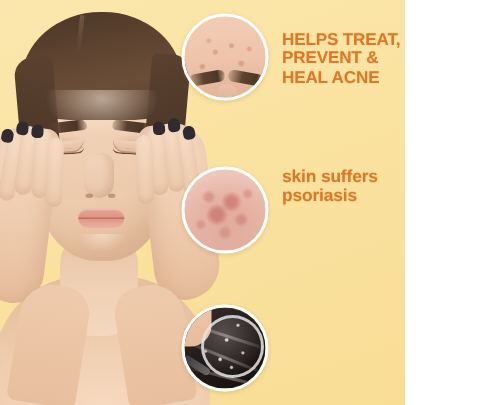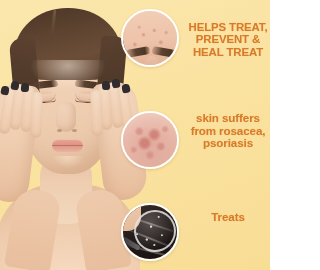--- a/index.html
+++ b/index.html
@@ -382,21 +382,21 @@
   .benefit {
     position: absolute;
     left: 188px;
     width: 80px;
     color: #d97a28;
     font-weight: 700;
     letter-spacing: -0.1px;
     line-height: 1.08;
     text-shadow: 0 0 1px rgba(217,122,40,.25);
   }
-  .benefit .line { display: block; white-space: nowrap; text-align: center; }
+  .benefit .line { display: block; white-space: nowrap; }
 
   .b1 { top: 21px; font-size: 11.4px; }
   .b2 { top: 112px; font-size: 11.6px; }
   .b3 { top: 211px; font-size: 11.6px; }
 </style>
 </head>
 <body>
 
 <div id="poster">
 
@@ -466,26 +466,24 @@
     <div class="strand s2"></div>
     <div class="strand s3"></div>
     <div class="skin-edge"></div>
     <div class="handle"></div>
     <div class="lens"></div>
   </div>
 
   <div class="benefit b1">
     <span class="line">HELPS TREAT,</span>
     <span class="line">PREVENT &amp;</span>
-    <span class="line">HEAL TREAT</span>
+    <span class="line">HEAL ACNE</span>
   </div>
 
   <div class="benefit b2">
     <span class="line">skin suffers</span>
-    <span class="line">from rosacea,</span>
     <span class="line">psoriasis</span>
   </div>
 
   <div class="benefit b3">
-    <span class="line">Treats</span>
   </div>
 
 </div>
 
 </body></html>

